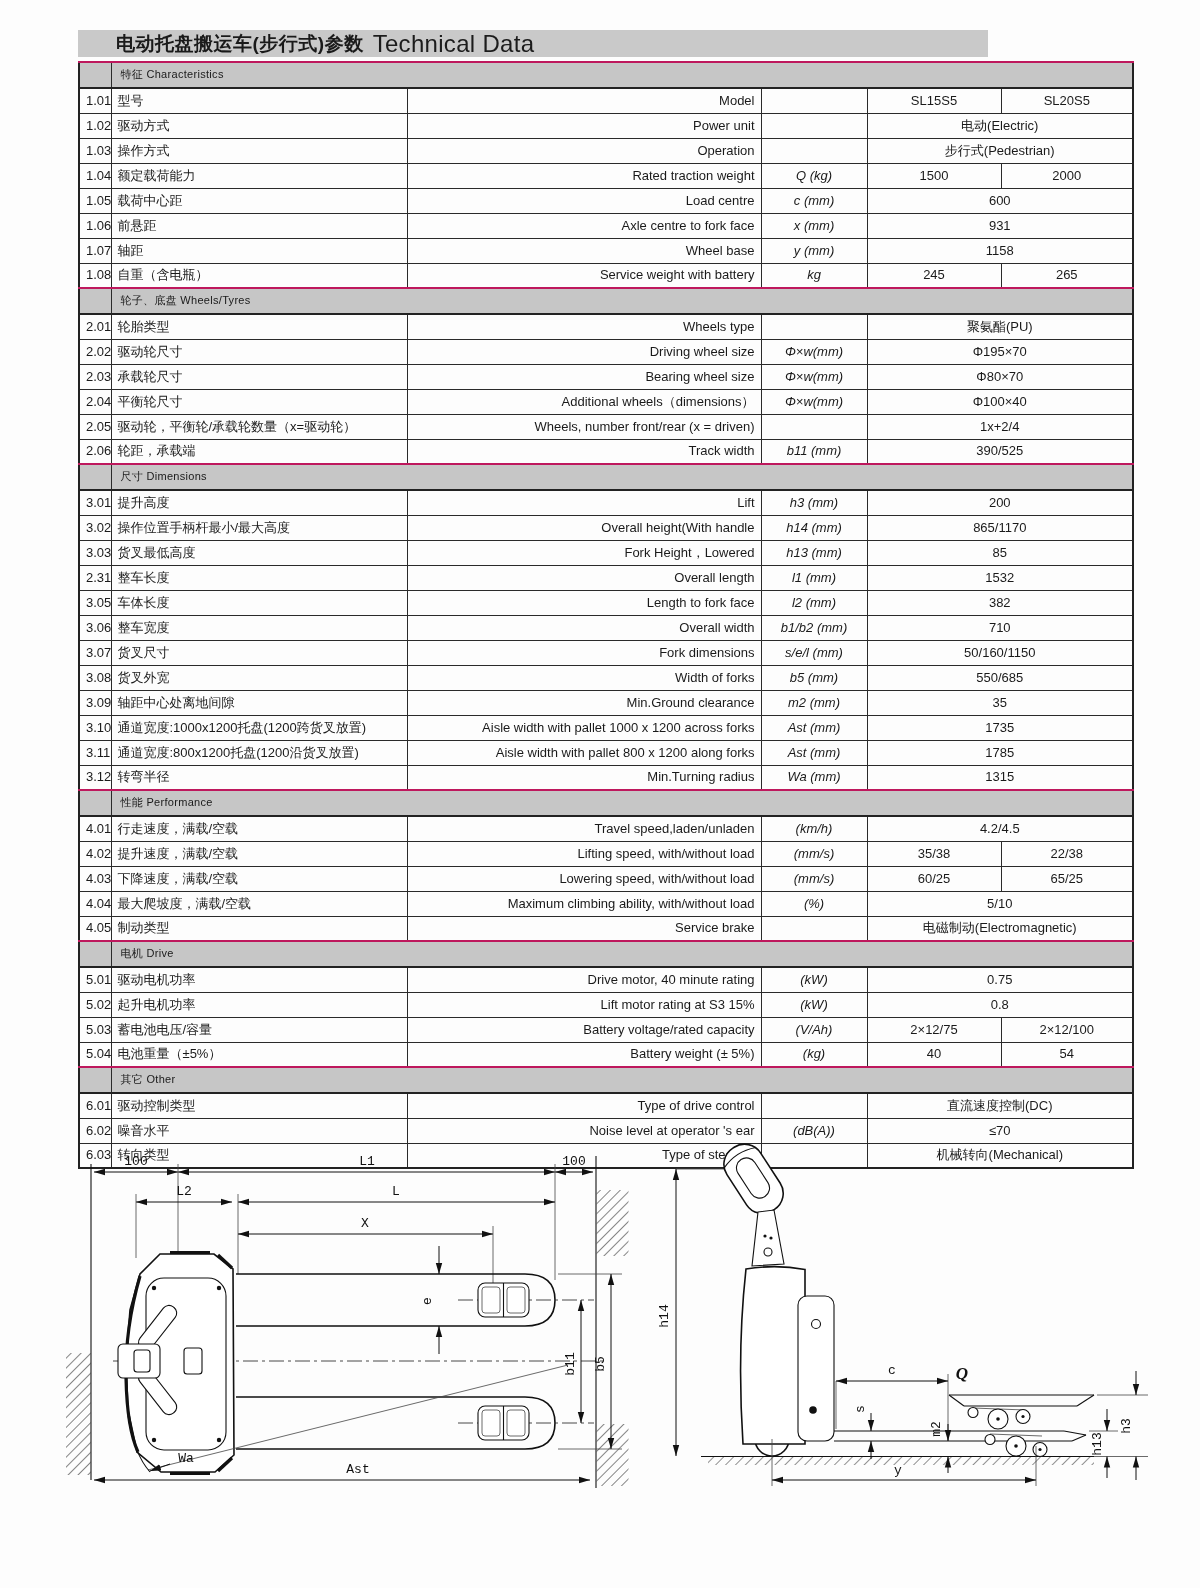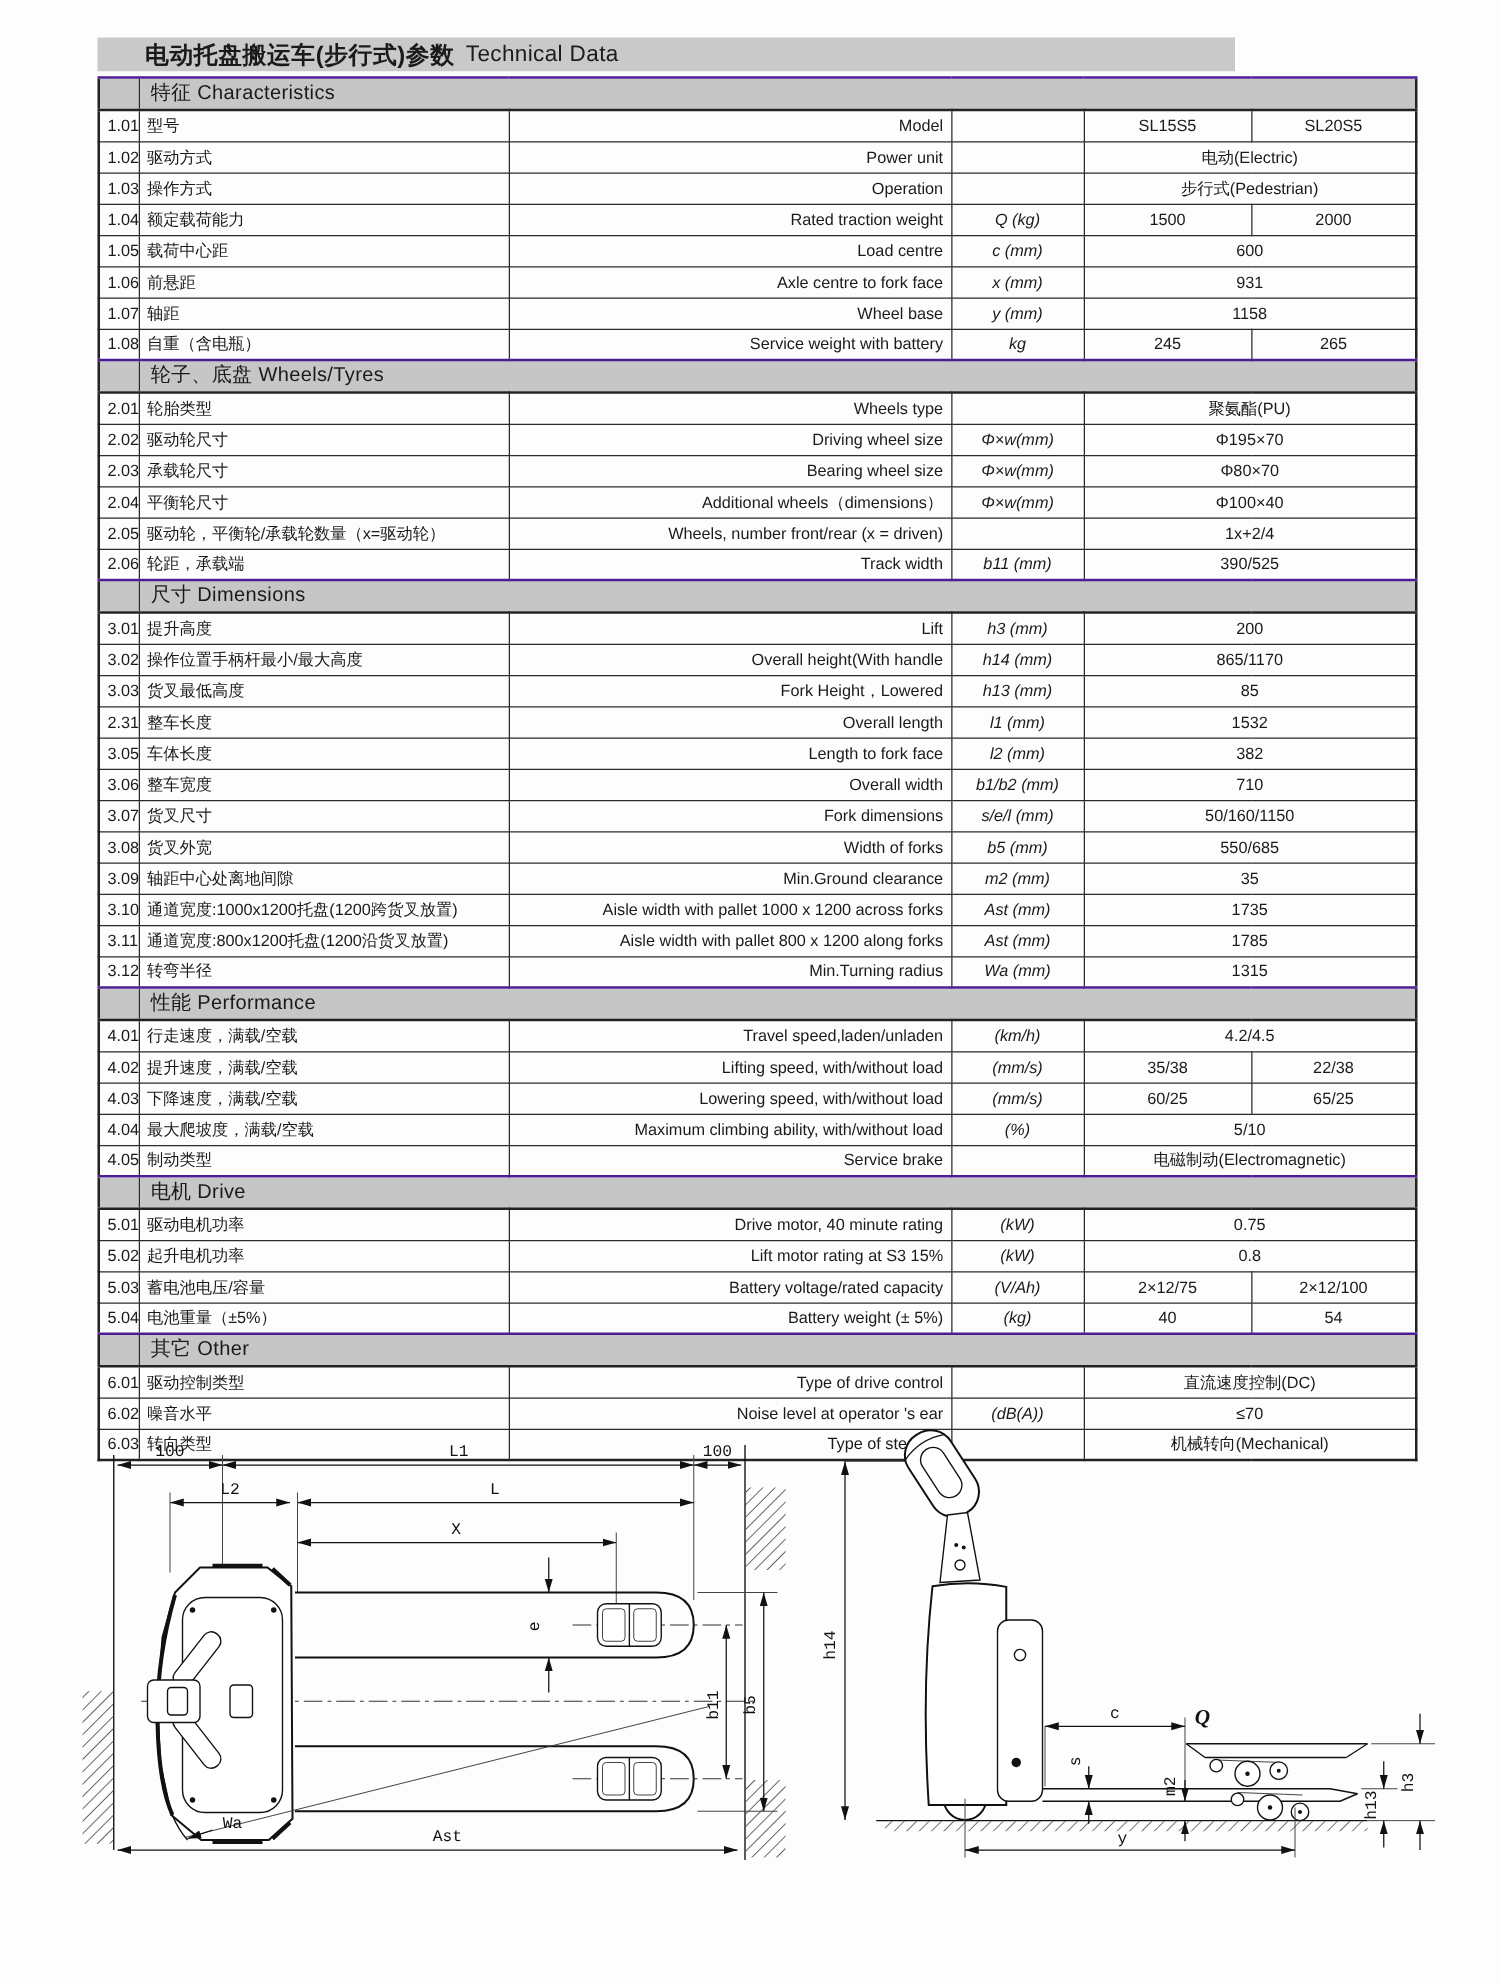--- a/index.html
+++ b/index.html
@@ -14,34 +14,34 @@
     width:1200px;height:1588px;position:relative;overflow:hidden;
     background:#fdfdfd;color:var(--ink);
     font-family:"Liberation Sans","DejaVu Sans",sans-serif;
   }
   .sheet{position:absolute;left:78px;top:30px;width:910px;}
   .titlebar{
     height:27px;background:var(--title-bg);
     display:flex;align-items:center;padding-left:38px;gap:9px;
   }
   .t-zh{font-weight:bold;font-size:19px;letter-spacing:0.5px;}
-  .t-en{font-size:18px;color:#1c1c1c;letter-spacing:0.3px;}
+  .t-en{font-size:24px;color:#1c1c1c;letter-spacing:0.3px;}
   table.spec{
     margin-top:4px;border-collapse:collapse;table-layout:fixed;width:1054px;
     border:2px solid #222;
   }
   table.spec td{
     border:1px solid var(--border);
     height:25px;padding:0 6px;overflow:hidden;white-space:nowrap;
     font-size:13px;line-height:1.05;vertical-align:middle;
   }
   tr.section-row td{
     background:var(--section-bg);
-    border-top:2px solid #4c1d95;border-bottom:2px solid #222;
-    font-size:16px;letter-spacing:0.3px;padding-left:9px;height:26px;
+    border-top:2px solid #be185d;border-bottom:2px solid #222;
+    font-size:11px;letter-spacing:0.3px;padding-left:9px;height:26px;
   }
   td.c-no{font-size:12px;text-align:center;padding:0 1px;margin-left:44px;}
   td.c-zh{padding-left:8px;}
   td.c-en{padding-left:9px;font-size:13.5px;text-align:right;}
   td.c-unit{text-align:center;font-size:13px;font-style:italic;}
   td.c-val{text-align:center;font-size:13.5px;}
   .drawings{
     position:absolute;left:58px;top:1128px;width:1140px;height:392px;
     display:flex;gap:8px;
   }

